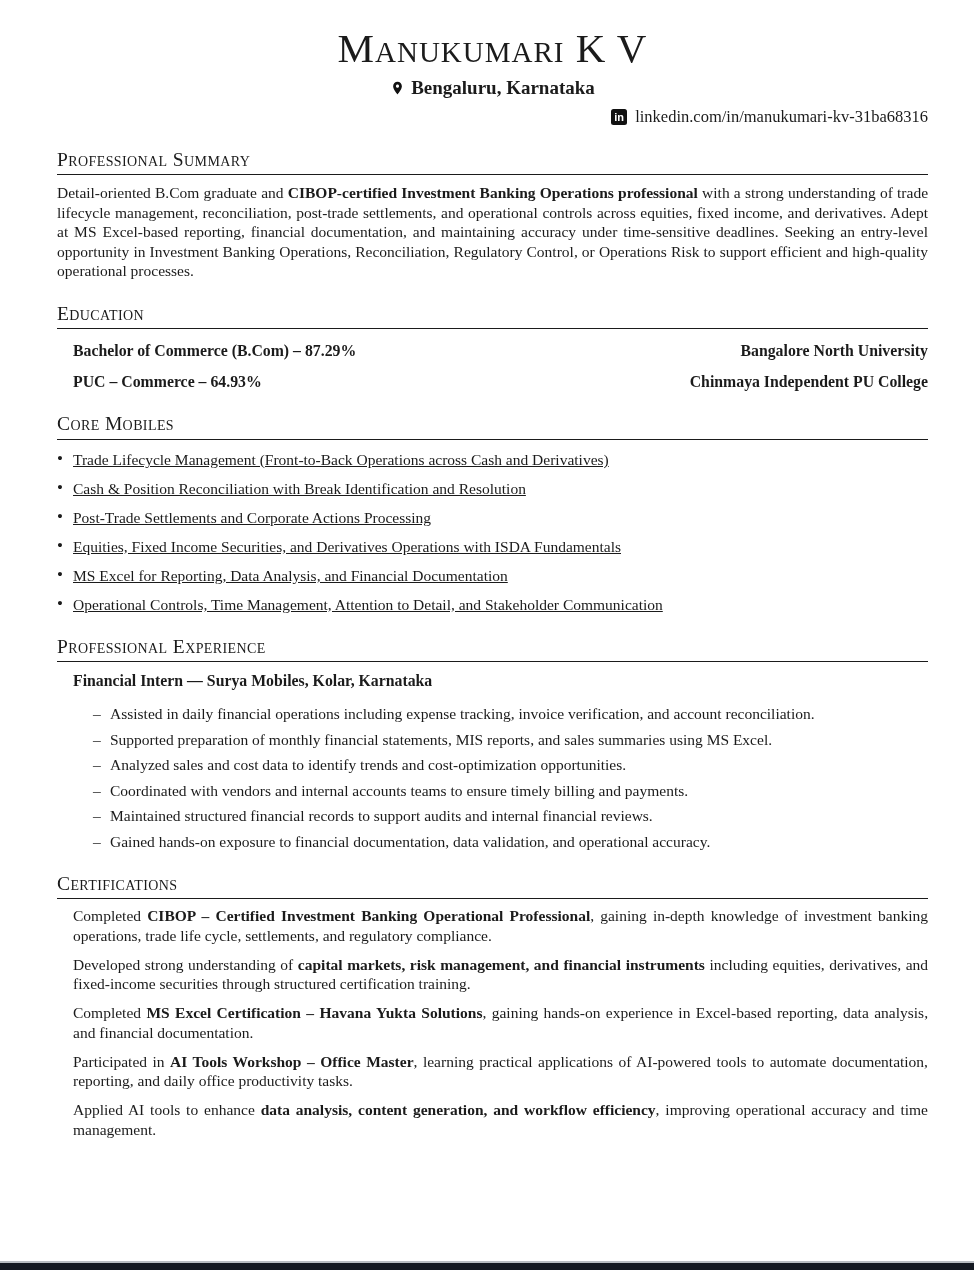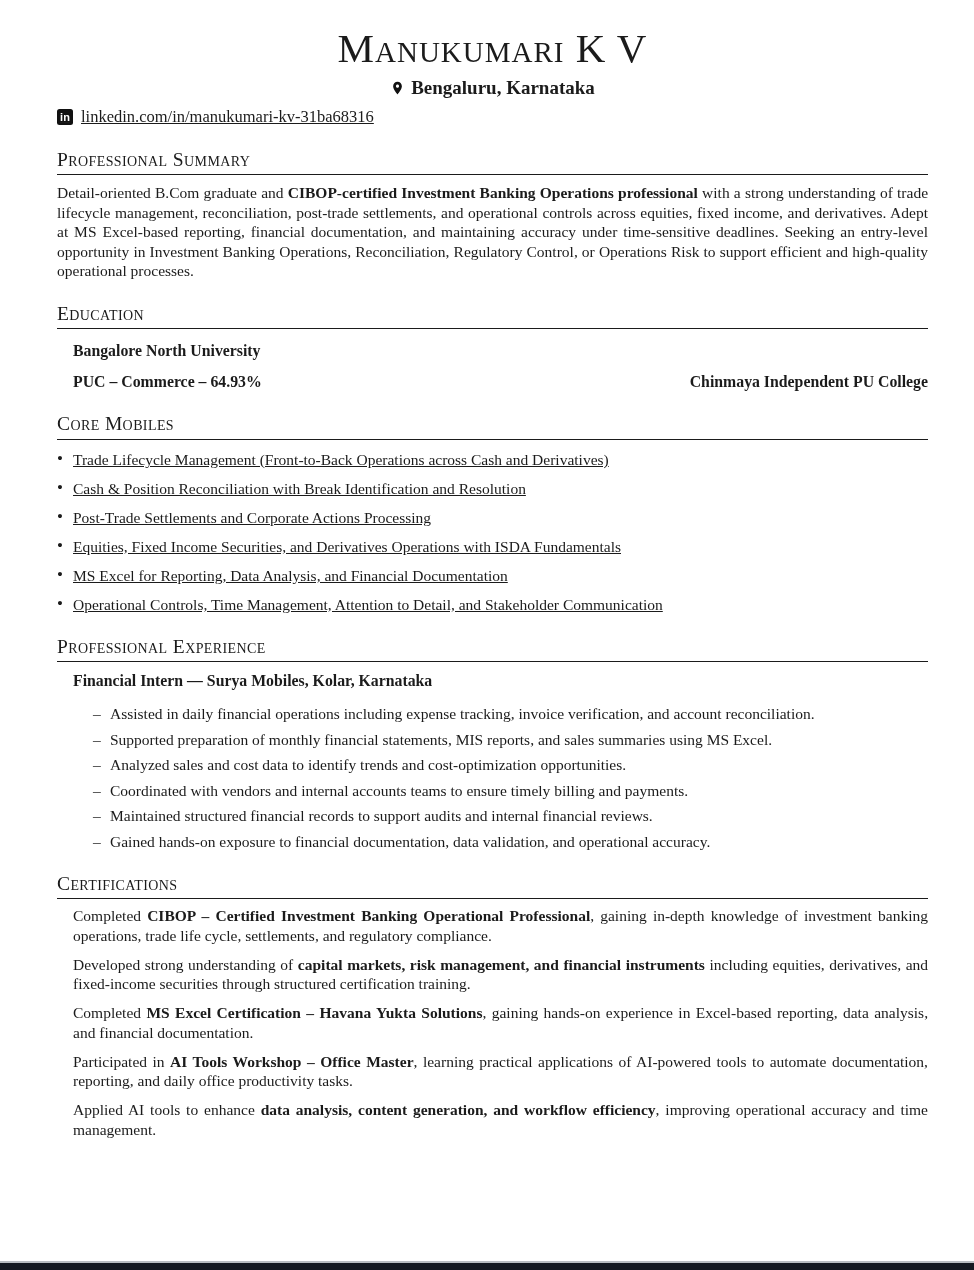--- a/index.html
+++ b/index.html
@@ -33,21 +33,21 @@
     display: flex; justify-content: center; align-items: center; gap: 6px;
   }
   .hdr-contact {
     margin-top: 11px;
     font-size: 16.5px;
     display: flex; justify-content: center; align-items: center; gap: 34px;
   }
   .hdr-linkedin {
     margin-top: 8px;
     font-size: 16.5px;
-    display: flex; justify-content: flex-start; align-items: center; gap: 8px; text-decoration: underline;
+    display: flex; justify-content: flex-end; align-items: center; gap: 8px;
   }
   .c-item { display: flex; align-items: center; gap: 9px; }
   .icon { display: inline-flex; align-items: center; justify-content: center; flex: 0 0 auto; }
   .icon svg { display: block; fill: #111; }
   .li-badge {
     width: 16px; height: 16px; background: #111; border-radius: 2.5px;
     color: #fff; font-family: "Liberation Sans", sans-serif;
     font-size: 11px; font-weight: 700; line-height: 16px; text-align: center;
     display: inline-block;
   }
@@ -155,20 +155,21 @@
   <div class="section">
     <div class="sec-title">Professional Summary</div>
     <hr class="rule">
     <p class="para"><span>Detail-oriented B.Com graduate and </span><b>CIBOP-certified Investment Banking Operations professional</b><span> with a strong understanding of trade lifecycle management, reconciliation, post-trade settlements, and operational controls across equities, fixed income, and derivatives. Adept at MS Excel-based reporting, financial documentation, and maintaining accuracy under time-sensitive deadlines. Seeking an entry-level opportunity in Investment Banking Operations, Reconciliation, Regulatory Control, or Operations Risk to support efficient and high-quality operational processes.</span></p>
   </div>
 
   <div class="section">
     <div class="sec-title">Education</div>
     <hr class="rule">
     <div class="edu-row">
+      <span>Bachelor of Commerce (B.Com) – 87.29%</span>
       <span>Bangalore North University</span>
     </div>
     <div class="edu-row">
       <span>PUC – Commerce – 64.93%</span>
       <span>Chinmaya Independent PU College</span>
     </div>
   </div>
 
   <div class="section">
     <div class="sec-title">Core Mobiles</div>

